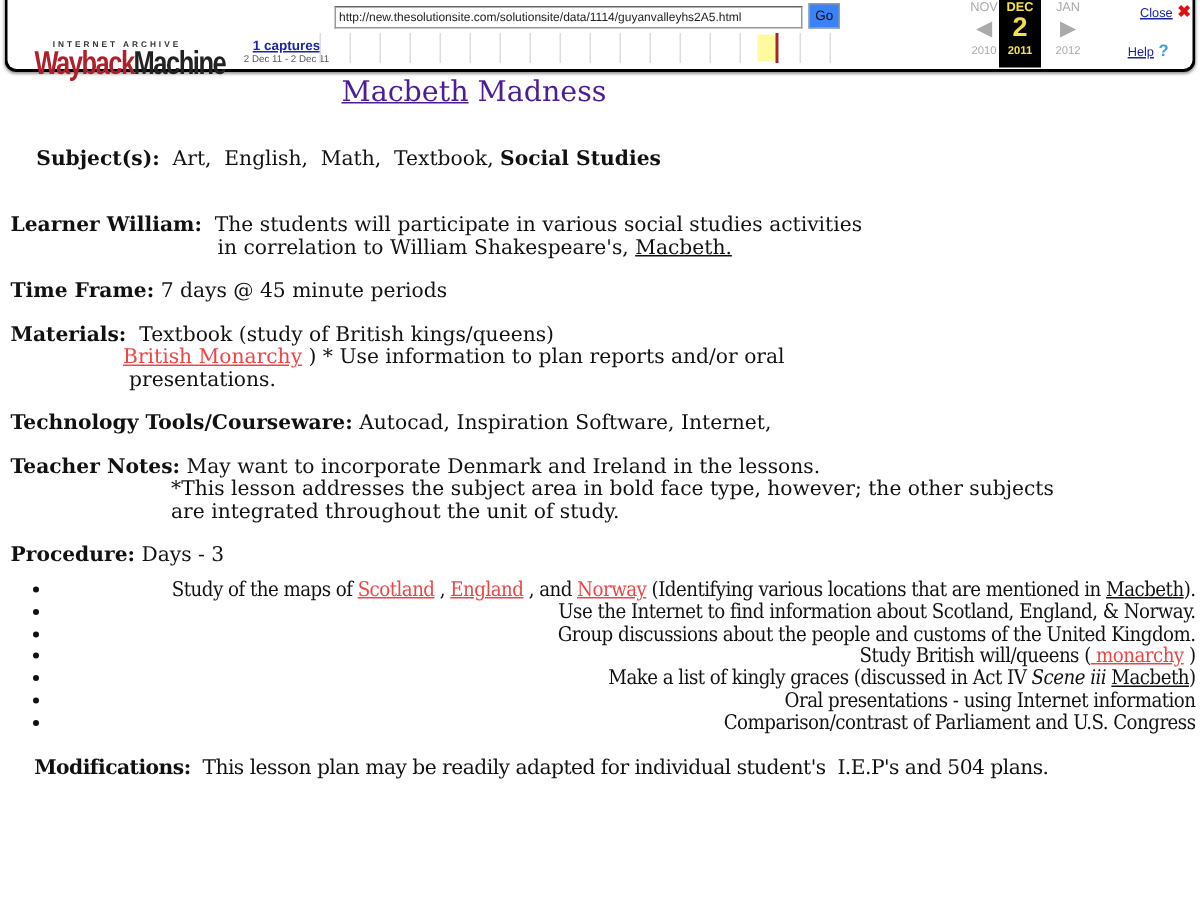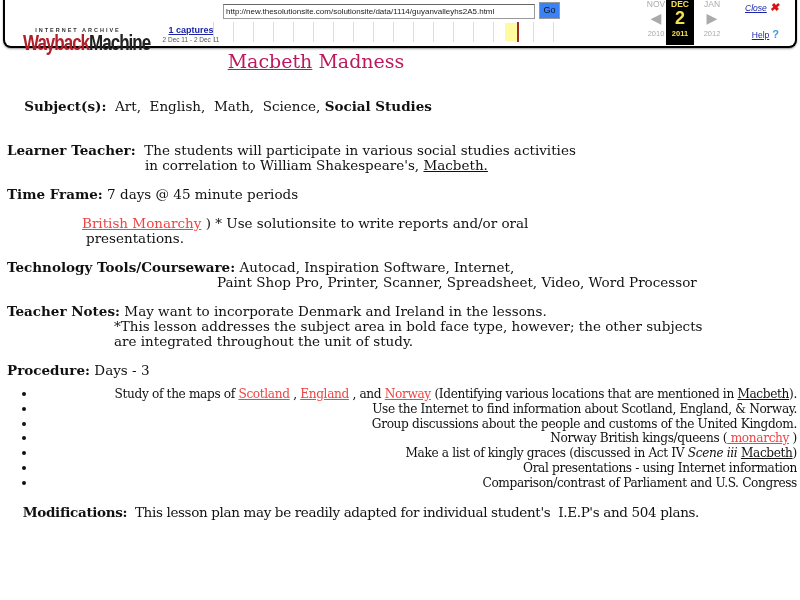--- a/index.html
+++ b/index.html
@@ -45,29 +45,29 @@
   .wb-spark .mark { position: absolute; left: 304px; top: 0px; width: 2px; height: 20px; background: #a02a2a; }
   .wb-cal { position: absolute; left: 638px; top: 0px; width: 80px; height: 48px; font-size: 8.5px; }
   .wb-cal .col { position: absolute; top: 0; width: 26px; text-align: center; }
   .wb-cal .prev { left: 0; color: #aaa; }
   .wb-cal .next { left: 56px; color: #aaa; }
   .wb-cal .cur { left: 23px; width: 28px; background: #000; color: #f4e04d; height: 49px; font-weight: bold; }
   .wb-cal .m { display: block; margin-top: 3px; }
   .wb-cal .d { display: block; font-size: 18px; line-height: 19px; }
   .wb-cal .y { display: block; font-size: 7.5px; margin-top: 1px; }
   .wb-cal .arr { display: block; font-size: 14px; color: #aaa; line-height: 19px; }
-  .wb-close { position: absolute; right: 16px; top: 5px; font-size: 8.5px; color: #1b24a6; text-decoration: underline; font-style: italic; }
+  .wb-close { position: absolute; right: 1px; top: 5px; font-size: 8.5px; color: #1b24a6; text-decoration: underline; }
   .wb-close .x { color: #d11; font-weight: bold; font-size: 11px; text-decoration: none; display:inline-block; margin-left:3px; }
   .wb-help { position: absolute; right: 16px; top: 32px; font-size: 8.5px; color: #1b24a6; text-decoration: underline; padding-left: 16px; }
   .wb-help .q { color: #3a9be0; font-weight: bold; font-size: 11px; text-decoration:none; display:inline-block; margin-left:3px;}
 
   
   .title {
     position: absolute; top: 50px; left: 0; width: 632px; text-align: center;
-    font-size: 19px; color: #be185d;
+    font-size: 19px; color: #4c1d95;
   }
   .title .u { text-decoration: underline; }
   .content { position: absolute; left: 7px; top: 84px; width: 790px; line-height: 15px; }
   .sec { margin-bottom: 14px; }
   .lbl { font-weight: bold; }
   a.lnk { color: #ef4444; text-decoration: underline; }
   .u { text-decoration: underline; }
   .ind1 { padding-left: 138px; }
   .mat-line { padding-left: 79px; }
   .tech2 { padding-left: 210px; }
@@ -129,50 +129,50 @@
     </div>
   </div>
   <div class="wb-close"><span>Close</span><span class="x">✖</span></div>
   <div class="wb-help"><span>Help</span><span class="q">?</span></div>
 </div>
 
 <div class="title"><span class="u">Macbeth</span><span> Madness</span></div>
 
 <div class="content">
   <div class="sec" style="white-space:pre">
-    <span class="lbl">Subject(s):</span><span>  Art,  English,  Math,  Science, </span><span class="lbl">Social Studies</span>
+    <span class="lbl">Subject(s):</span><span>  Art,  English,  Math,  Textbook, </span><span class="lbl">Social Studies</span>
   </div>
   <div class="sec">
-    <div style="white-space:pre"><span class="lbl">Learner Teacher:</span><span>  The students will participate in various social studies activities</span></div>
+    <div style="white-space:pre"><span class="lbl">Learner William:</span><span>  The students will participate in various social studies activities</span></div>
     <div class="ind1"><span>in correlation to William Shakespeare's, </span><span class="u">Macbeth.</span></div>
   </div>
   <div class="sec">
     <span class="lbl">Time Frame:</span><span> 7 days @ 45 minute periods</span>
   </div>
   <div class="sec">
-    <div style="padding-left:75px"><a class="lnk">British Monarchy</a><span> ) * Use solutionsite to write reports and/or oral</span></div>
+    <div style="white-space:pre"><span class="lbl">Materials:</span><span>  Textbook (study of British kings/queens)</span></div>
+    <div style="padding-left:75px"><a class="lnk">British Monarchy</a><span> ) * Use information to plan reports and/or oral</span></div>
     <div class="mat-line">presentations.</div>
   </div>
   <div class="sec">
     <div><span class="lbl">Technology Tools/Courseware:</span><span> Autocad, Inspiration Software, Internet,</span></div>
-    <div class="tech2">Paint Shop Pro, Printer, Scanner, Spreadsheet, Video, Word Processor</div>
   </div>
   <div class="sec">
     <div><span class="lbl">Teacher Notes:</span><span> May want to incorporate Denmark and Ireland in the lessons.</span></div>
     <div class="tn2">*This lesson addresses the subject area in bold face type, however; the other subjects</div>
     <div class="tn2"> are integrated throughout the unit of study.</div>
   </div>
   <div class="sec" style="margin-bottom:8px">
     <span class="lbl">Procedure:</span><span> Days - 3</span>
   </div>
   <ul class="proc sec narrow">
     <li><span>Study of the maps of </span><a class="lnk">Scotland</a><span> , </span><a class="lnk">England</a><span> , and </span><a class="lnk">Norway</a><span> (Identifying various locations that are mentioned in </span><span class="u">Macbeth</span><span>).</span></li>
     <li>Use the Internet to find information about Scotland, England, &amp; Norway.</li>
     <li>Group discussions about the people and customs of the United Kingdom.</li>
-    <li><span>Norway British kings/queens (</span><a class="lnk"> monarchy</a><span> )</span></li>
+    <li><span>Study British will/queens (</span><a class="lnk"> monarchy</a><span> )</span></li>
     <li><span>Make a list of kingly graces (discussed in Act IV </span><i>Scene iii</i><span> </span><span class="u">Macbeth</span><span>)</span></li>
     <li>Oral presentations - using Internet information</li>
     <li>Comparison/contrast of Parliament and U.S. Congress</li>
   </ul>
   <div class="sec narrow" style="white-space:pre">
     <span class="lbl">Modifications:</span><span>  This lesson plan may be readily adapted for individual student's  I.E.P's and 504 plans.</span>
   </div>
 
 </div>
 

